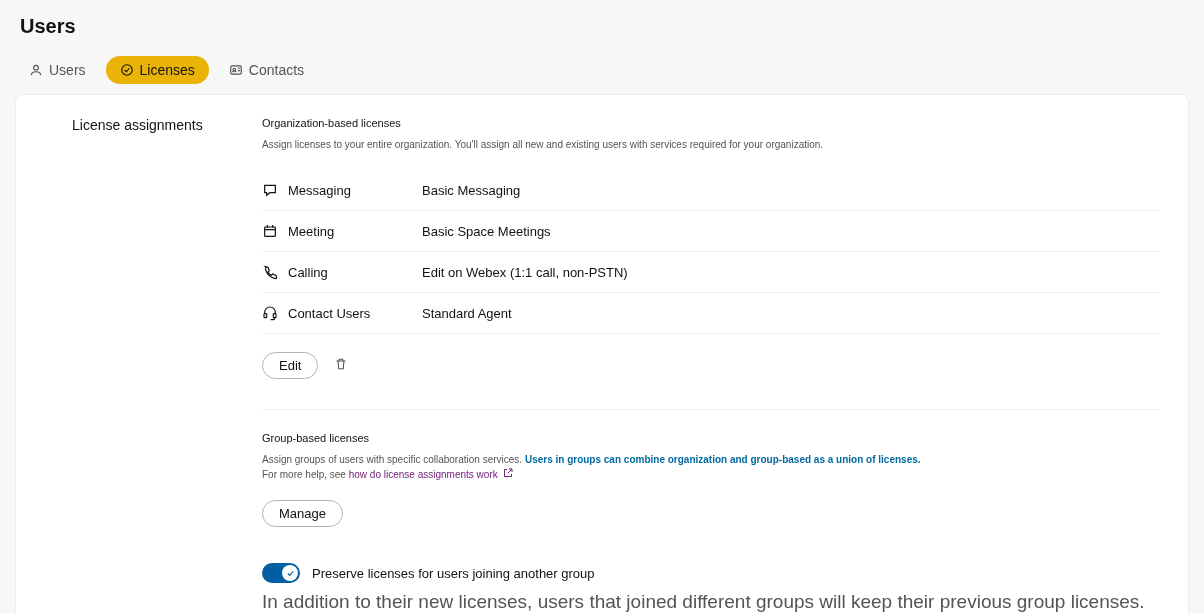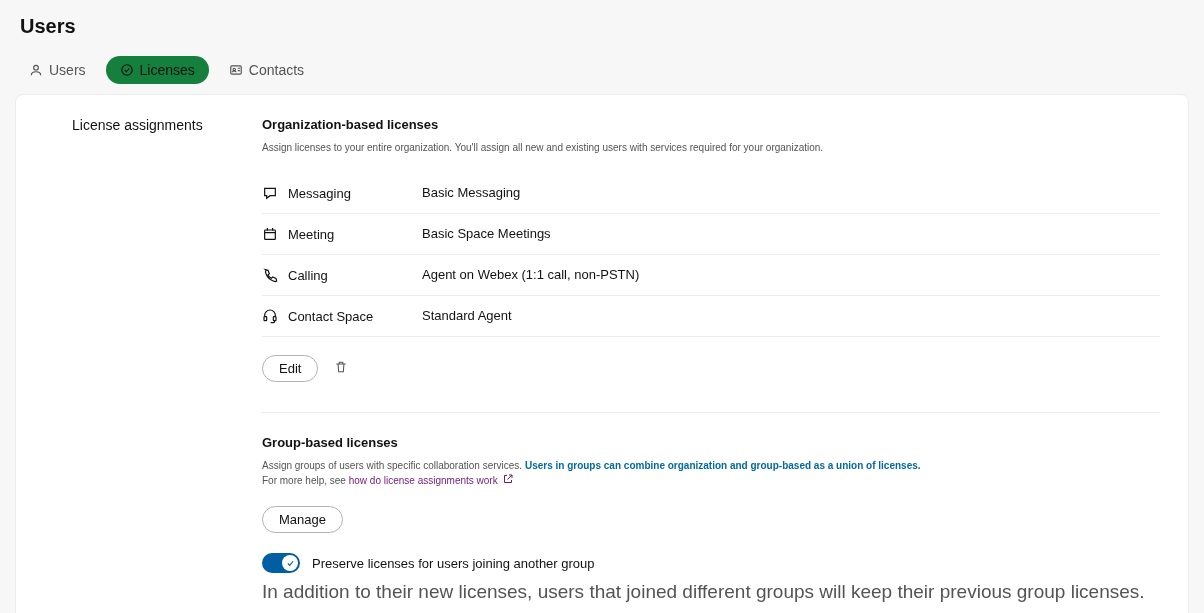--- a/index.html
+++ b/index.html
@@ -31,21 +31,21 @@
       display: inline-flex;
       align-items: center;
       gap: 6px;
       padding: 6px 14px;
       border-radius: 18px;
       font-size: 14px;
       color: #545454;
       cursor: pointer;
     }
     .tab.active {
-      background: #15803d;
+      background: #eab308;
       color: #121212;
       font-weight: 500;
     }
     .tab svg { width: 14px; height: 14px; }
     .help-link {
       display: inline-flex;
       align-items: center;
       gap: 6px;
       color: #005ea2;
       font-size: 13px;
@@ -64,33 +64,34 @@
       width: 150px;
       flex-shrink: 0;
       font-size: 14px;
       color: #121212;
       margin-left: 28px;
     }
     .right-col {
       flex: 1;
     }
     .section-title {
-      font-size: 13px;
-      font-weight: 700;
+      font-size: 11px;
+      font-weight: 400;
       color: #121212;
       margin-bottom: 8px;
     }
     .section-desc {
       font-size: 10px;
       color: #545454;
       margin-bottom: 18px;
       line-height: 1.5;
     }
     .license-row {
       display: flex;
+      align-items: center;
       padding: 12px 0;
       border-bottom: 1px solid #ededed;
     }
     .license-row:first-of-type { border-top: 1px solid #ededed; }
     .license-label {
       display: flex;
       align-items: center;
       gap: 10px;
       width: 160px;
       flex-shrink: 0;
@@ -135,21 +136,21 @@
       text-decoration: none;
       cursor: pointer;
       display: inline-flex;
       gap: 4px;
     }
     .inline-link svg { width: 12px; height: 12px; }
     .toggle-row {
       display: flex;
       align-items: center;
       gap: 12px;
-      margin-top: 20px;
+      margin-top: 36px;
       margin-bottom: 8px;
     }
     .toggle {
       position: relative;
       width: 38px;
       height: 20px;
       background: #005ea2;
       border-radius: 10px;
       cursor: pointer;
       flex-shrink: 0;
@@ -239,32 +240,32 @@
       <div class="license-value">Basic Space Meetings</div>
     </div>
 
     <div class="license-row">
       <div class="license-label">
         <svg viewBox="0 0 24 24" fill="none" stroke="currentColor" stroke-width="1.8">
             <path d="M5 4l4 1 2 5-2 2c1 2 3 4 5 5l2-2 5 2 1 4c-1 1-3 1-5 0-5-2-9-6-11-11-1-2-1-4 0-5z"></path>
           </svg>
         <span>Calling</span>
       </div>
-      <div class="license-value">Agent on Webex (1:1 call, non-PSTN)</div>
+      <div class="license-value">Edit on Webex (1:1 call, non-PSTN)</div>
     </div>
 
     <div class="license-row">
       <div class="license-label">
         <svg viewBox="0 0 24 24" fill="none" stroke="currentColor" stroke-width="1.8">
             <path d="M4 13v-2a8 8 0 0116 0v2"></path>
             <rect x="3" y="13" width="4" height="6" rx="1"></rect>
             <rect x="17" y="13" width="4" height="6" rx="1"></rect>
             <path d="M19 19v1a2 2 0 01-2 2h-4"></path>
           </svg>
-        <span>Contact Space</span>
+        <span>Contact Users</span>
       </div>
       <div class="license-value">Standard Agent</div>
     </div>
 
     <div class="actions">
       <button class="pill-btn">Edit</button>
       <button class="icon-btn">
         <svg viewBox="0 0 24 24" fill="none" stroke="currentColor" stroke-width="1.8">
             <path d="M4 7h16M9 7V4h6v3M7 7l1 13h8l1-13"></path>
           </svg>

